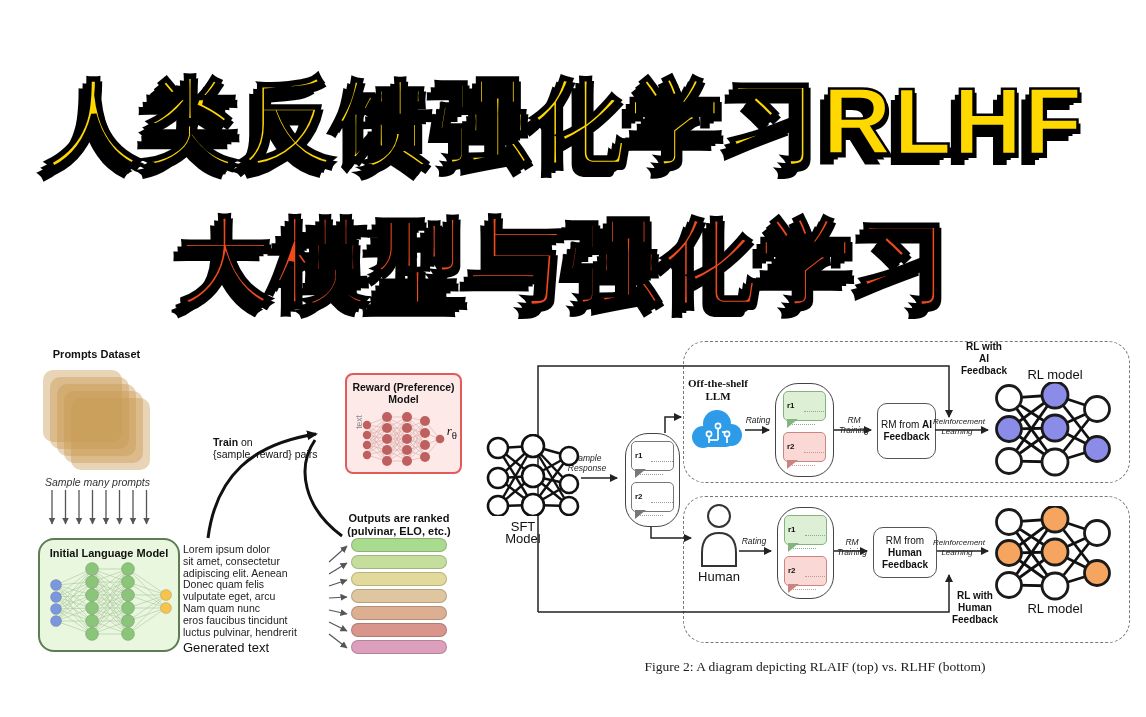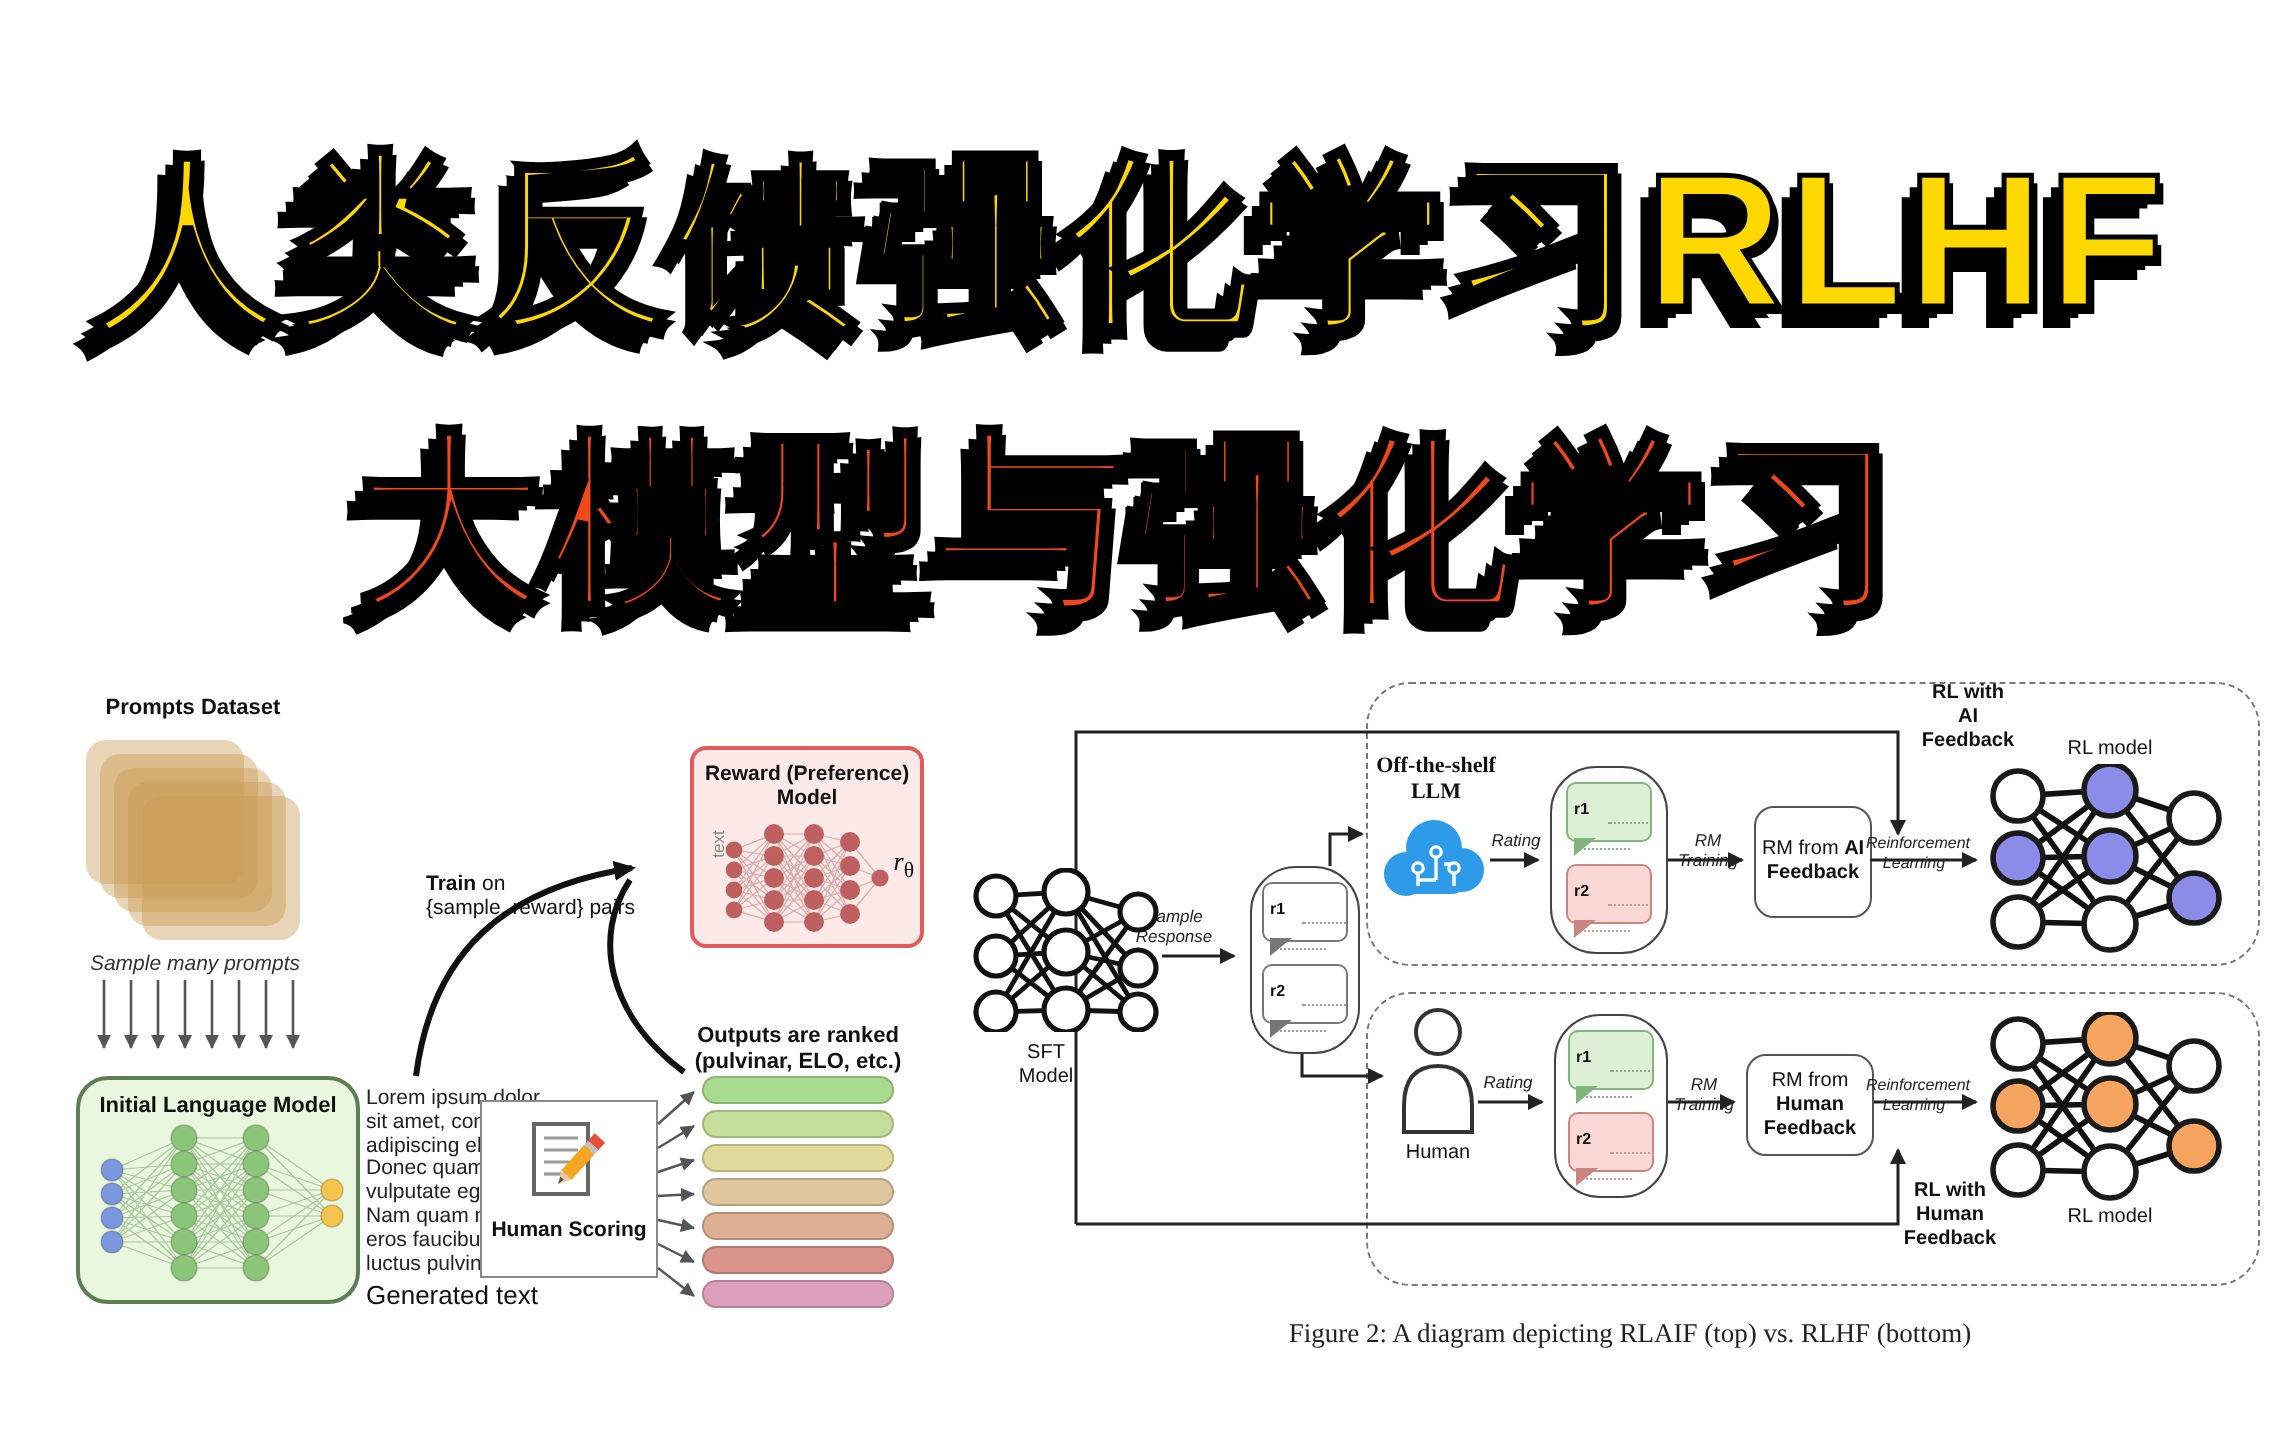--- a/index.html
+++ b/index.html
@@ -27,21 +27,21 @@
   .rbar{width:96px;height:14px;border-radius:7px;margin-bottom:3px;border:1px solid rgba(0,0,0,.18);box-sizing:border-box;}
   .score-box{left:240px;top:210px;width:87px;height:87px;background:#fff;border:1.5px solid #888;z-index:2;}
   .lorem{left:183px;top:204px;z-index:1;}
   .lorem div{font-size:10.5px;line-height:11.8px;white-space:nowrap;color:#222;}
   .gen-text{left:183px;top:300px;font-weight:normal;font-size:13px;z-index:1;}
   .small-bold{font-weight:bold;font-size:10.5px;}
   
   .rd{left:485px;top:335px;width:661px;height:350px;}
   .dash{border:1.6px dashed #777;border-radius:22px;position:absolute;}
   .it8{font-style:italic;font-size:8.5px;color:#222;line-height:10px;}
-  .lbl10{font-size:10px;color:#111;line-height:12px;}
+  .lbl10{font-size:13px;color:#111;line-height:12px;}
   .serif-b{font-family:"Liberation Serif",serif;font-weight:bold;font-size:11px;line-height:13px;}
   .rm-box{background:#fff;border:1.6px solid #555;border-radius:10px;display:flex;flex-direction:column;
           justify-content:center;align-items:center;font-size:10px;line-height:12px;}
   .resp-box{background:#fff;border:1.6px solid #444;border-radius:23px;}
   .bub{position:relative;margin:7px auto 11px auto;width:43px;height:30px;border-radius:5px;
        padding:2px 3px;box-sizing:border-box;}
   .bub:after{content:"";position:absolute;left:3px;bottom:-8px;width:0;height:0;
              border-top:9px solid;border-right:11px solid transparent;border-top-color:inherit;}
   .bub .t{font-size:8px;font-weight:bold;display:inline-block;}
   .dots{border-bottom:1.5px dotted #999;height:6px;}
@@ -324,35 +324,20 @@
     <div>sit amet, consectetur</div>
     <div>adipiscing elit. Aenean</div>
     <div>Donec quam felis</div>
     <div>vulputate eget, arcu</div>
     <div>Nam quam nunc</div>
     <div>eros faucibus tincidunt</div>
     <div>luctus pulvinar, hendrerit</div>
   </div>
   <div class="abs gen-text">Generated text</div>
 
-  <div class="abs score-box">
-    <svg width="44" height="44" viewBox="0 0 44 44" style="margin:8px auto 0 auto;">
-      <rect x="4" y="3" width="27" height="35" fill="#fff" stroke="#666" stroke-width="2"></rect>
-      <line x1="9" y1="10" x2="26" y2="10" stroke="#999" stroke-width="1.6"></line>
-      <line x1="9" y1="16" x2="26" y2="16" stroke="#999" stroke-width="1.6"></line>
-      <line x1="9" y1="22" x2="26" y2="22" stroke="#999" stroke-width="1.6"></line>
-      <line x1="9" y1="28" x2="20" y2="28" stroke="#999" stroke-width="1.6"></line>
-      <polygon points="39.6,12.4 34.4,7.65 31,11.35 36.2,16.05" fill="#E84C3D"></polygon>
-      <polygon points="36.2,16.05 31,11.35 29,13.55 34.2,18.25" fill="#C0C0C0"></polygon>
-      <polygon points="34.2,18.25 29,13.55 17.6,26.15 22.8,30.85" fill="#F6A623"></polygon>
-      <polygon points="22.8,30.85 17.6,26.15 16,33" fill="#E9C9A0"></polygon>
-      <polygon points="18.9,30.9 17.2,29.3 16,33" fill="#555"></polygon>
-    </svg>
-    <div class="small-bold ctr" style="margin-top:6px;">Human Scoring</div>
-  </div>
 </div>
 
 <div class="abs rd">
 
   <svg class="abs" width="661" height="350" style="left:0;top:0;z-index:1;pointer-events:none;">
     <defs>
       <marker id="mb" markerUnits="userSpaceOnUse" markerWidth="10" markerHeight="9" refX="7" refY="4" orient="auto">
         <path d="M0 0 L8 4 L0 8 Z" fill="#222"></path>
         </marker>
     </defs>

